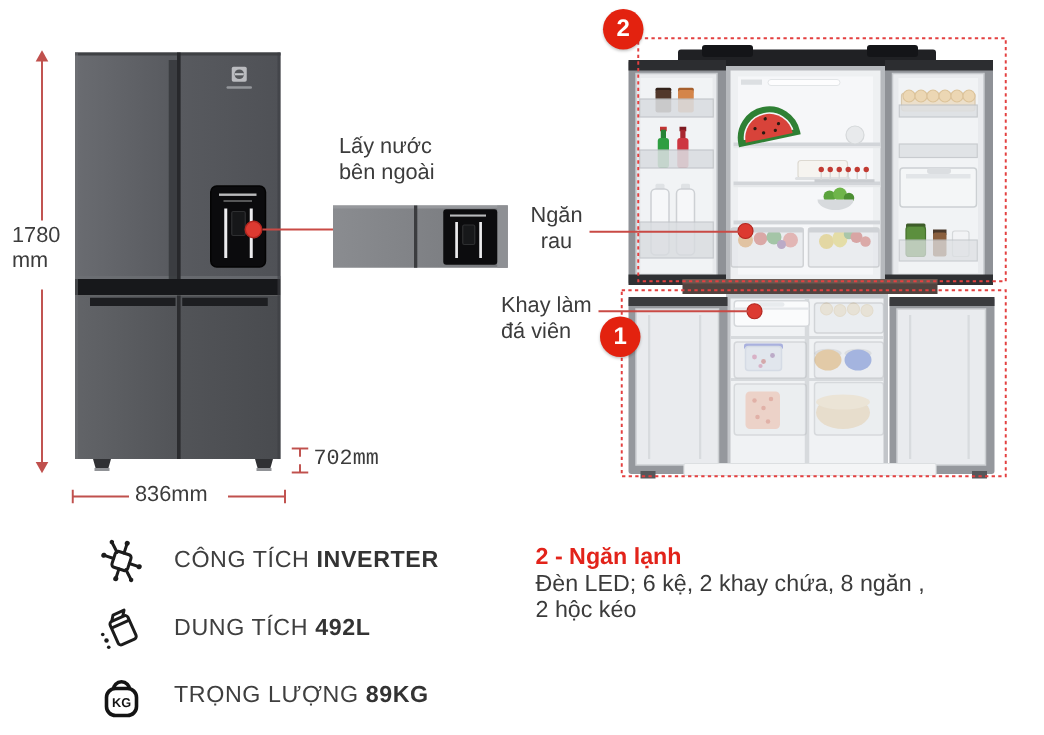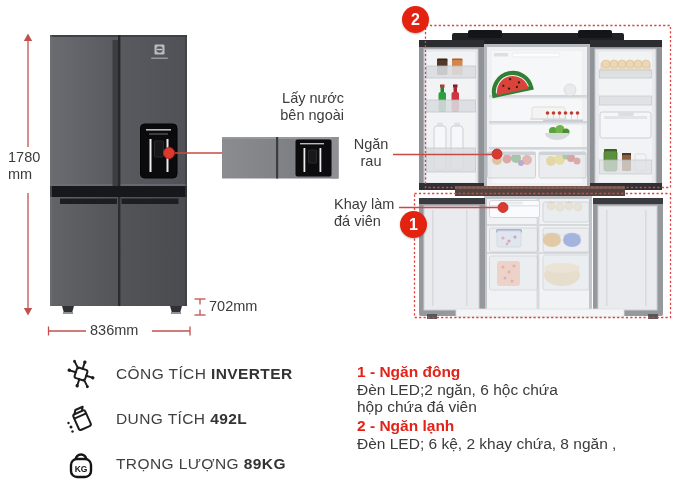--- a/index.html
+++ b/index.html
@@ -301,23 +301,23 @@
 
     <line x1="393" y1="154.5" x2="493" y2="154.5" stroke="#c94a45" stroke-width="1.3"></line>
     <line x1="399" y1="207.5" x2="499" y2="207.5" stroke="#c94a45" stroke-width="1.3"></line>
   </svg>
 
   <div class="abs dim center" style="left:8px;top:149px;width:42px;">
     <div>1780</div>
     <div>mm</div>
   </div>
   <div class="abs dim" style="left:90px;top:322px;">836mm</div>
-  <div class="abs dim" style="left:209px;top:298px;">702mm</div>
-
-  <div class="abs callout" style="left:226px;top:90px;width:118px;text-align:right;">
+  <div class="abs dim" style="left:209px;top:298px;font-family:Liberation Mono, monospace;">702mm</div>
+
+  <div class="abs callout" style="left:226px;top:90px;width:118px;text-align:left;">
     <div>Lấy nước</div>
     <div>bên ngoài</div>
   </div>
 
   <div class="abs callout" style="left:350px;top:136px;width:42px;text-align:center;">
     <div>Ngăn</div>
     <div>rau</div>
   </div>
 
   <div class="abs callout" style="left:334px;top:196px;width:66px;">
@@ -373,23 +373,19 @@
           <rect x="8" y="13" width="20" height="18" rx="6" fill="none" stroke="#141414" stroke-width="2.4"></rect>
           <text x="18" y="25.5" text-anchor="middle" font-size="8.5" font-weight="bold" font-family="Liberation Sans, sans-serif" fill="#141414">KG</text>
         </svg>
       </span>
       <span class="feature-text"><span>TRỌNG LƯỢNG </span><b>89KG</b></span>
     </div>
   </div>
 
   <div class="legend">
     <div class="lgroup">
-      <p class="ltitle">1 - Ngăn đông</p>
-      <p class="lline">Đèn LED;2 ngăn, 6 hộc chứa</p>
-      <p class="lline">hộp chứa đá viên</p>
-    </div>
-    <div class="lgroup">
       <p class="ltitle">2 - Ngăn lạnh</p>
       <p class="lline">Đèn LED; 6 kệ, 2 khay chứa, 8 ngăn ,</p>
+      <p class="lline">2 hộc kéo</p>
     </div>
   </div>
 
 </div>
 
 </body></html>

